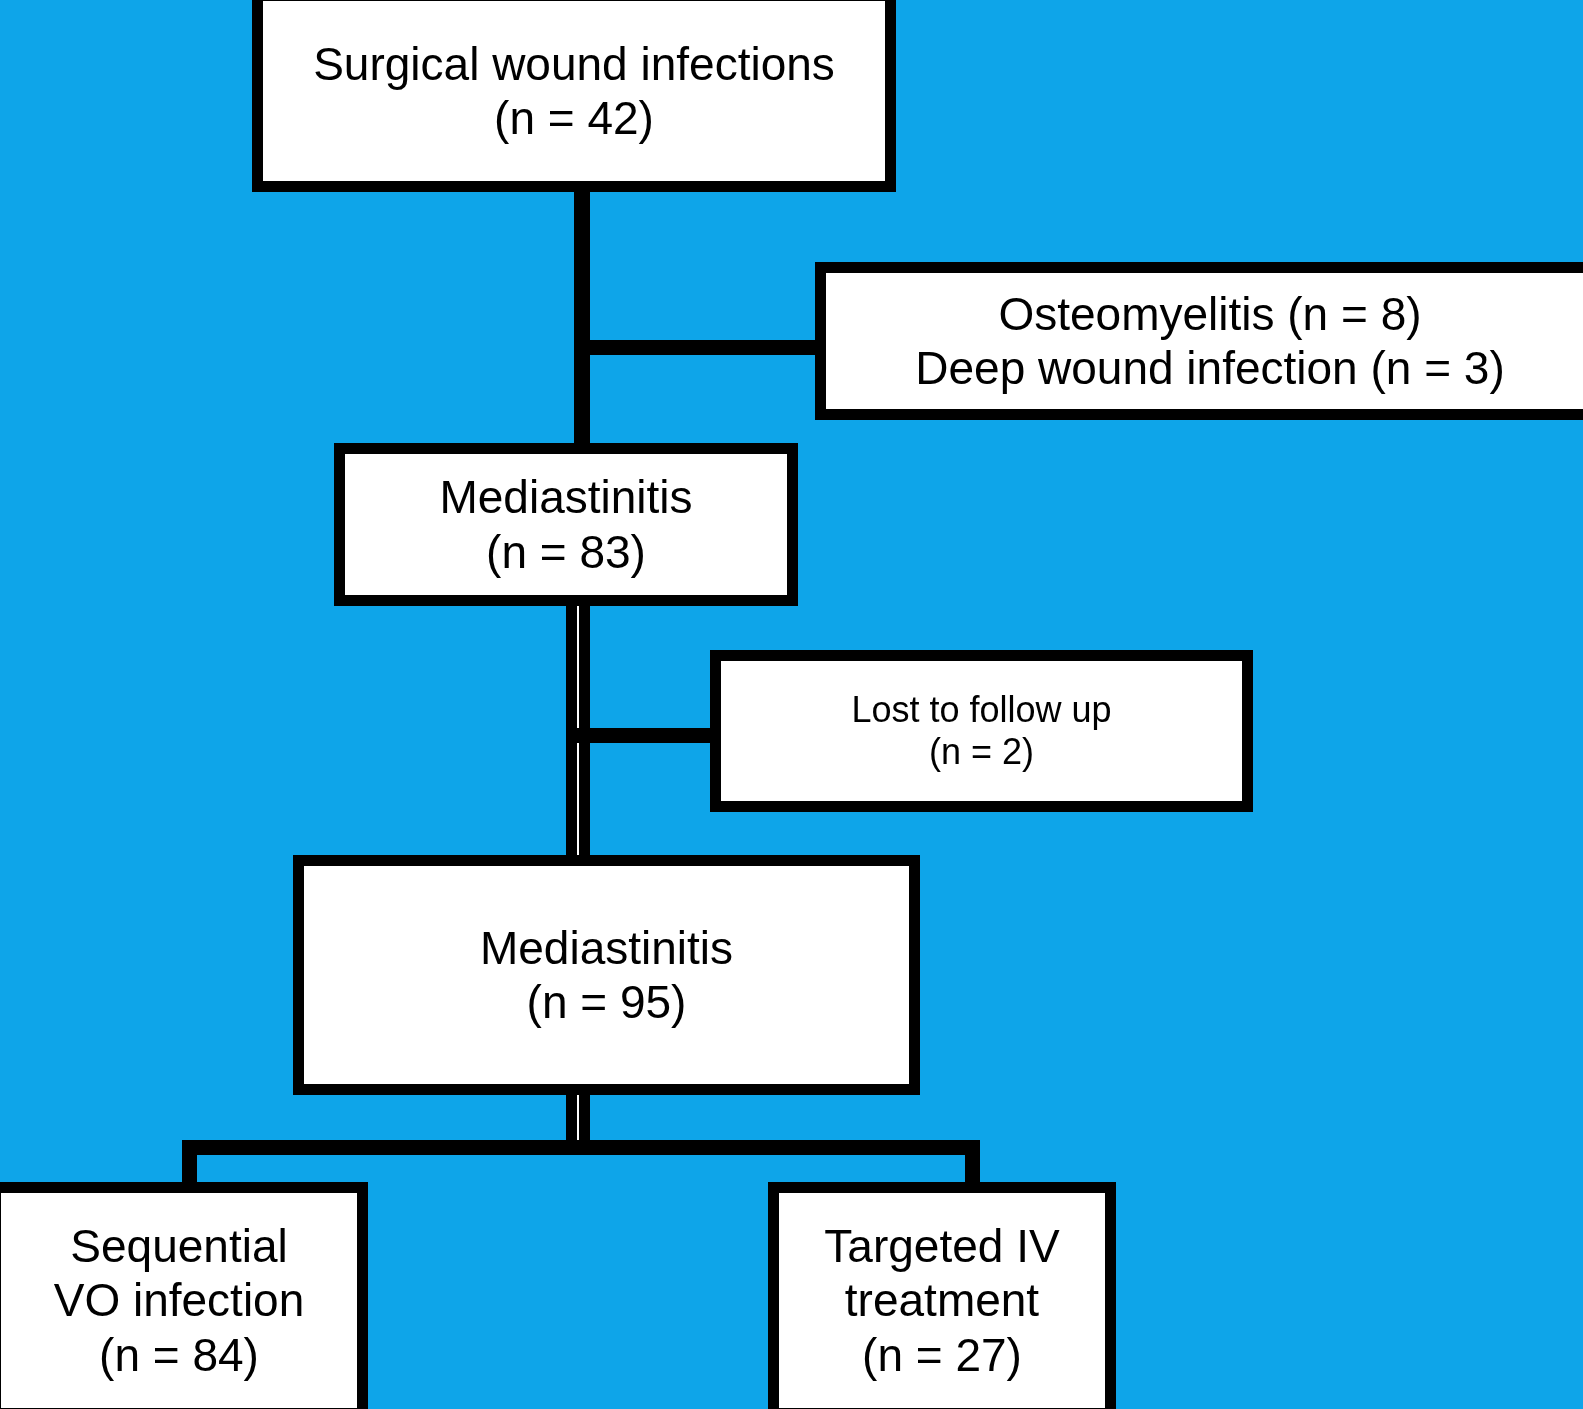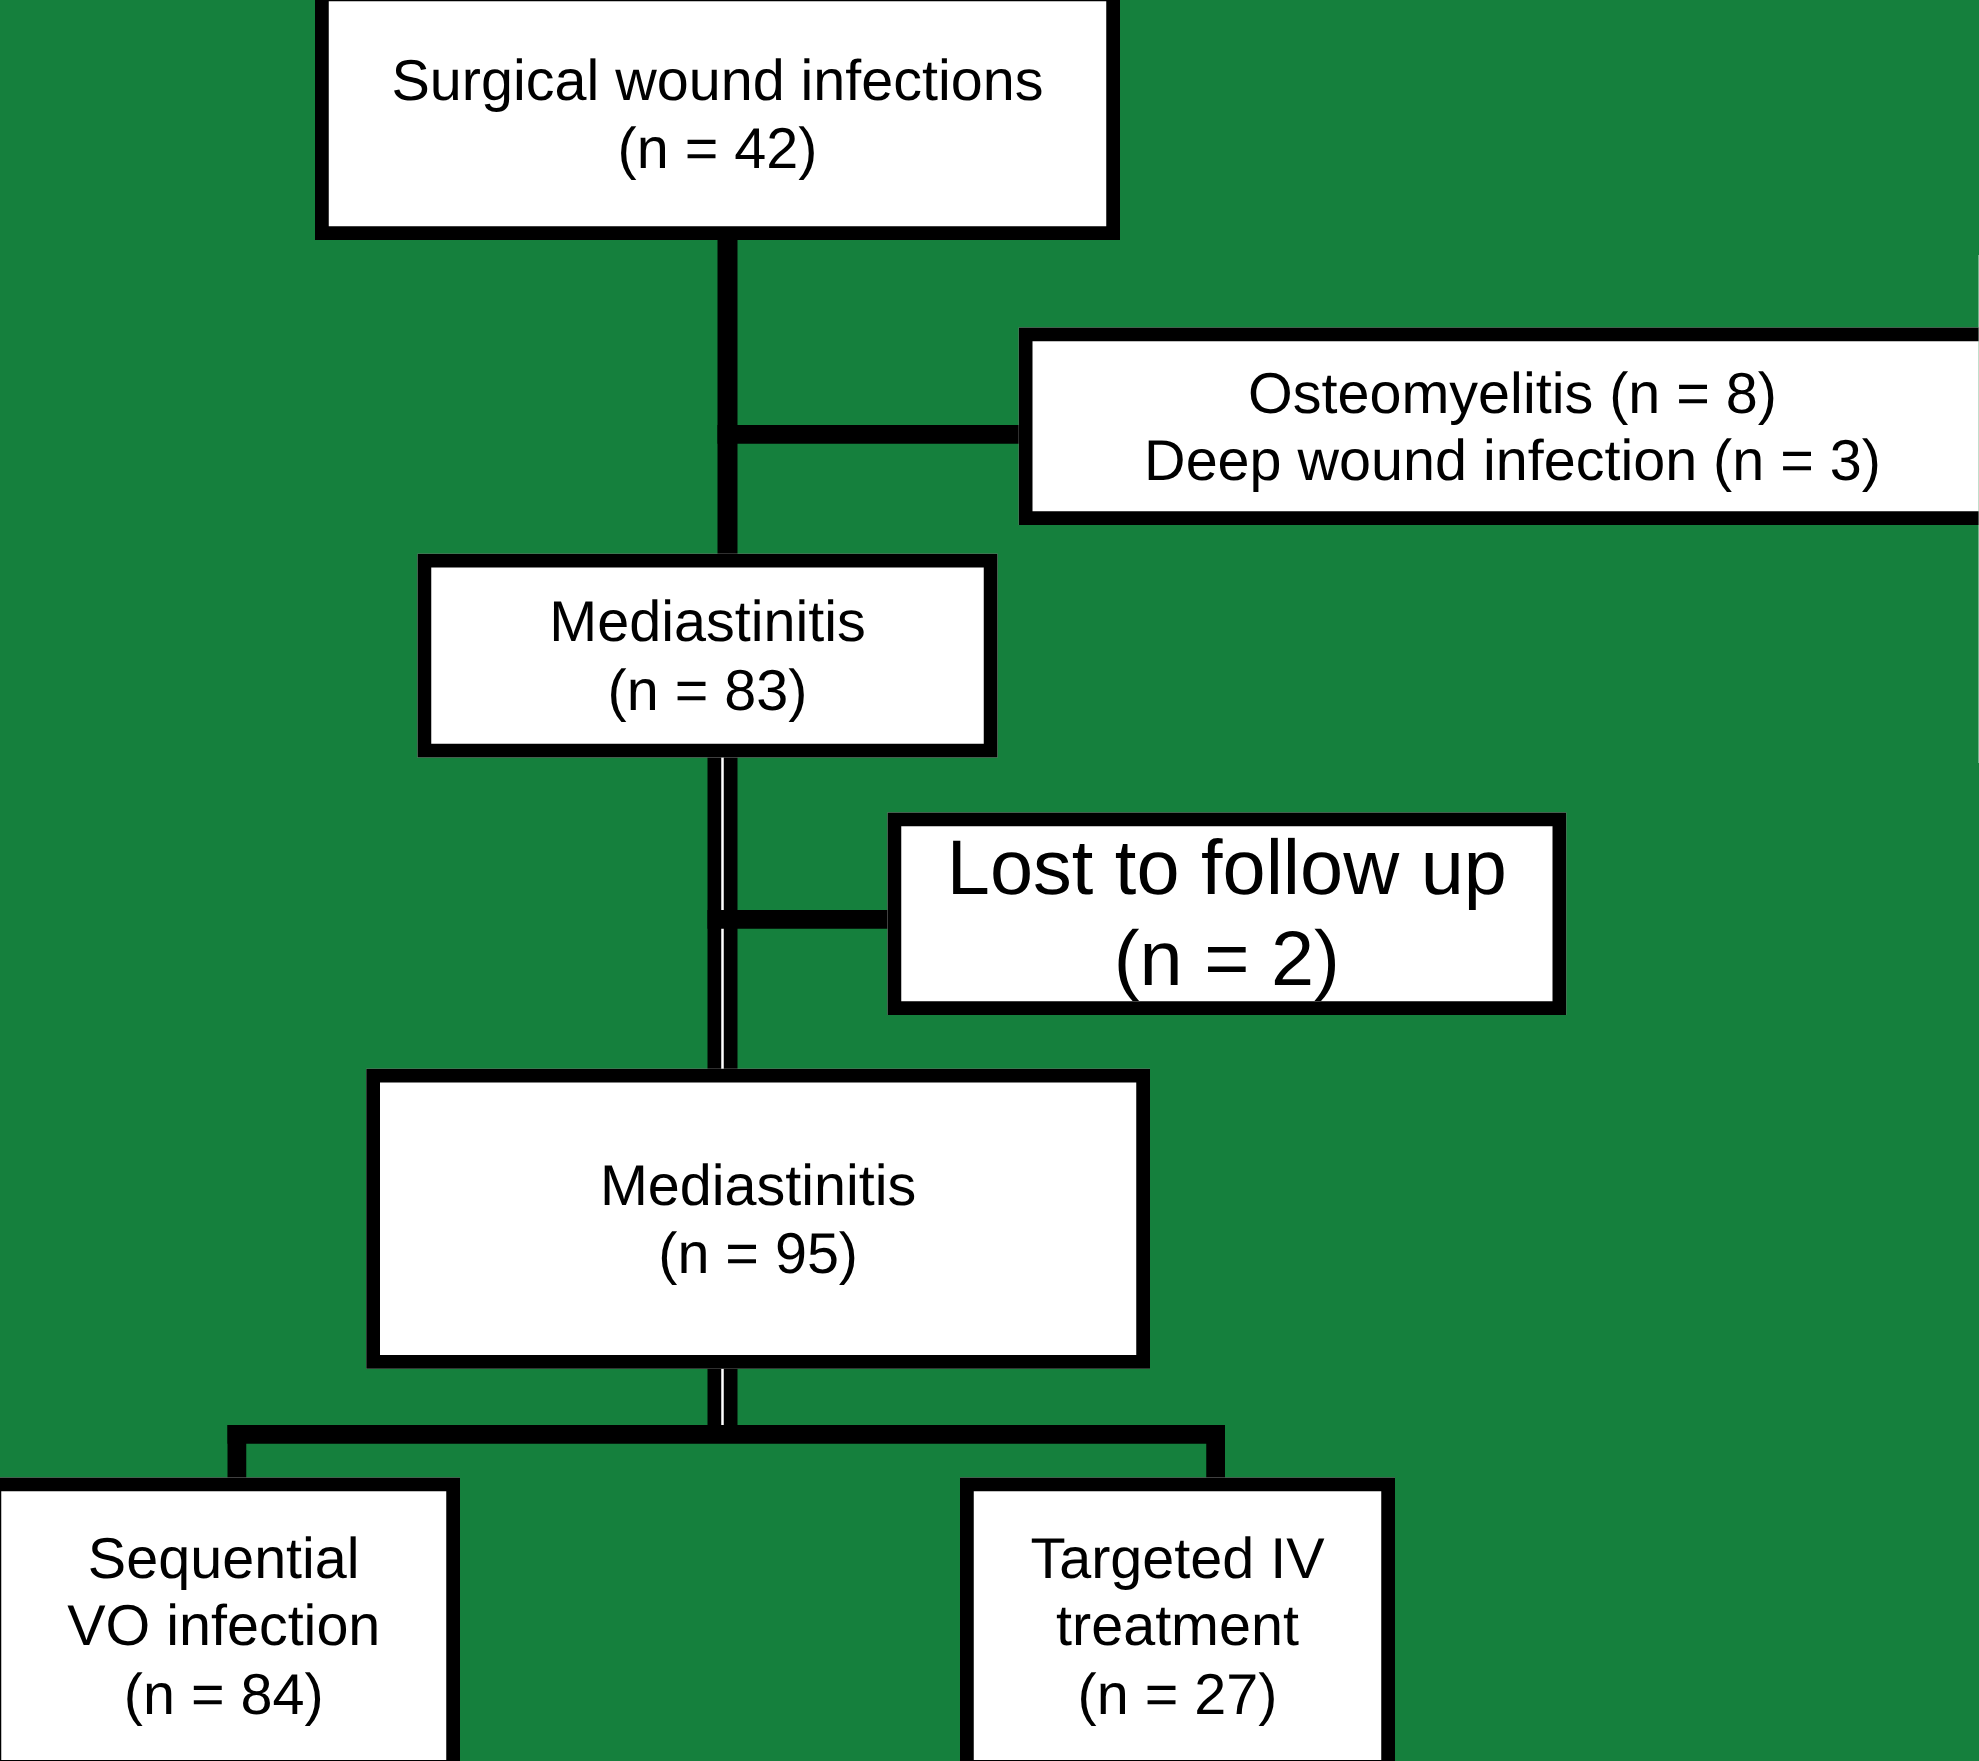--- a/index.html
+++ b/index.html
@@ -4,21 +4,21 @@
 <style>
   html, body {
     margin: 0;
     padding: 0;
     background: #ffffff;
   }
   #canvas {
     position: relative;
     width: 1583px;
     height: 1409px;
-    background: #15803d;
+    background: #0ea5e9;
     overflow: hidden;
     font-family: "Liberation Sans", sans-serif;
   }
   .node {
     position: absolute;
     background: #ffffff;
     border: 11px solid #000000;
     box-sizing: border-box;
     display: flex;
     flex-direction: column;
@@ -85,21 +85,21 @@
   <div class="node" style="left:815px; top:262px; width:790px; height:158px; font-size:46px;">
     <span class="line">Osteomyelitis (n = 8)</span>
     <span class="line">Deep wound infection (n = 3)</span>
   </div>
 
   <div class="node" style="left:334px; top:443px; width:464px; height:163px; font-size:46px;">
     <span class="line">Mediastinitis</span>
     <span class="line">(n = 83)</span>
   </div>
 
-  <div class="node" style="left:710px; top:650px; width:543px; height:162px; font-size:62px;">
+  <div class="node" style="left:710px; top:650px; width:543px; height:162px; font-size:36px;">
     <span class="line">Lost to follow up</span>
     <span class="line">(n = 2)</span>
   </div>
 
   <div class="node" style="left:293px; top:855px; width:627px; height:240px; font-size:46px;">
     <span class="line">Mediastinitis</span>
     <span class="line">(n = 95)</span>
   </div>
 
   <div class="node" style="left:-10px; top:1182px; width:378px; height:237px; font-size:46px;">

